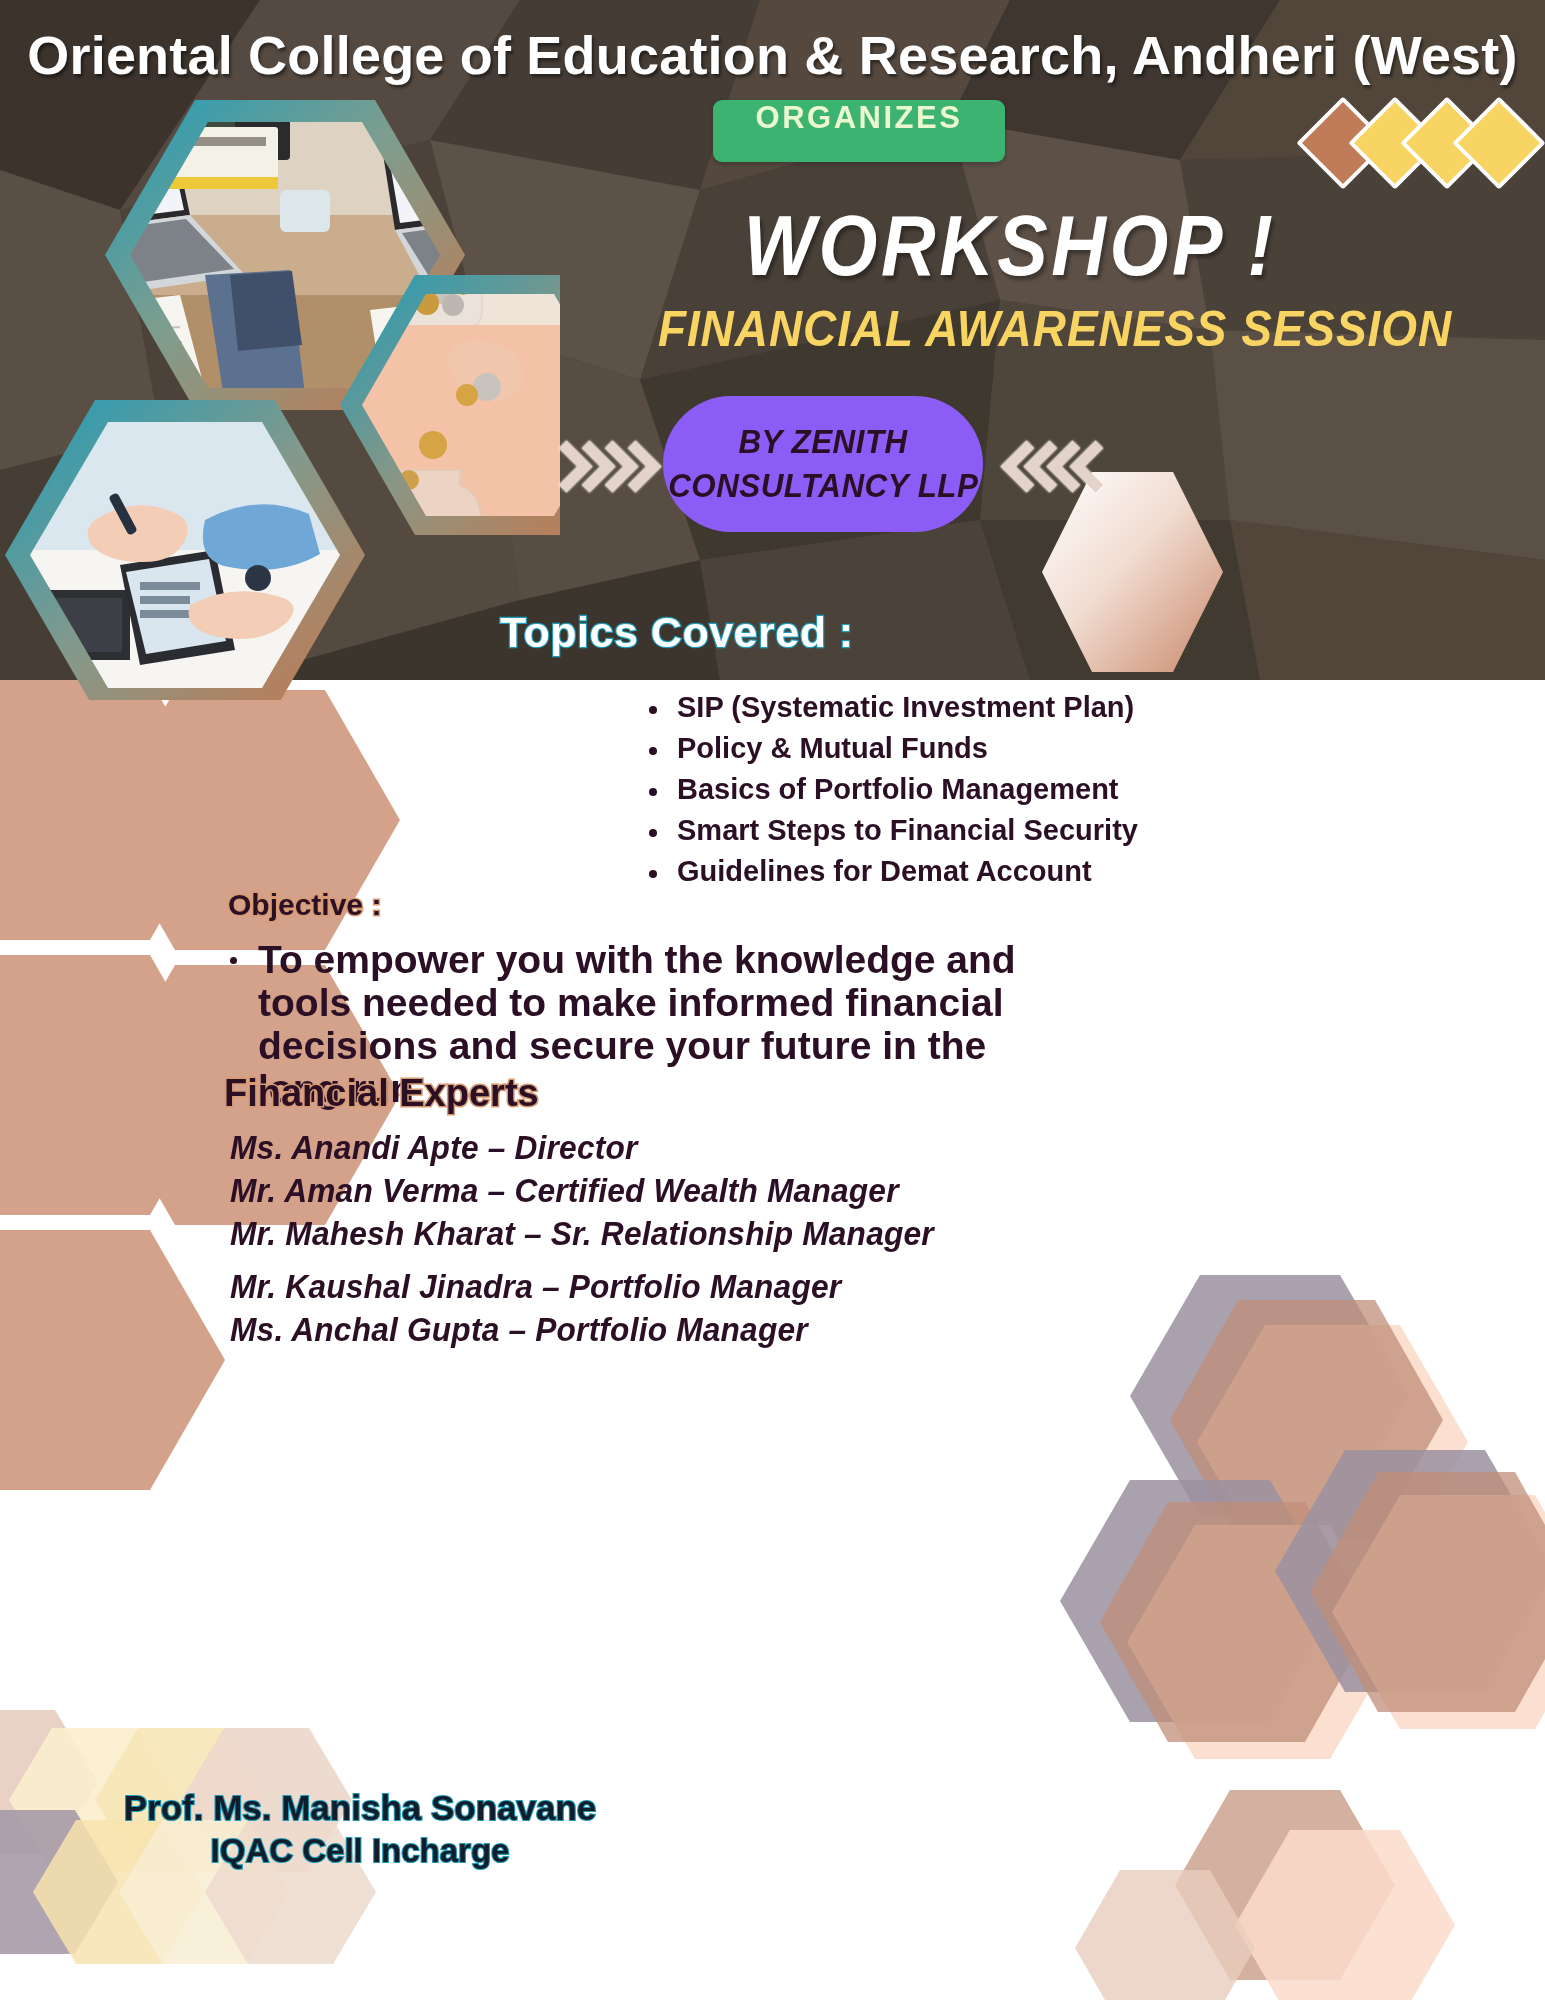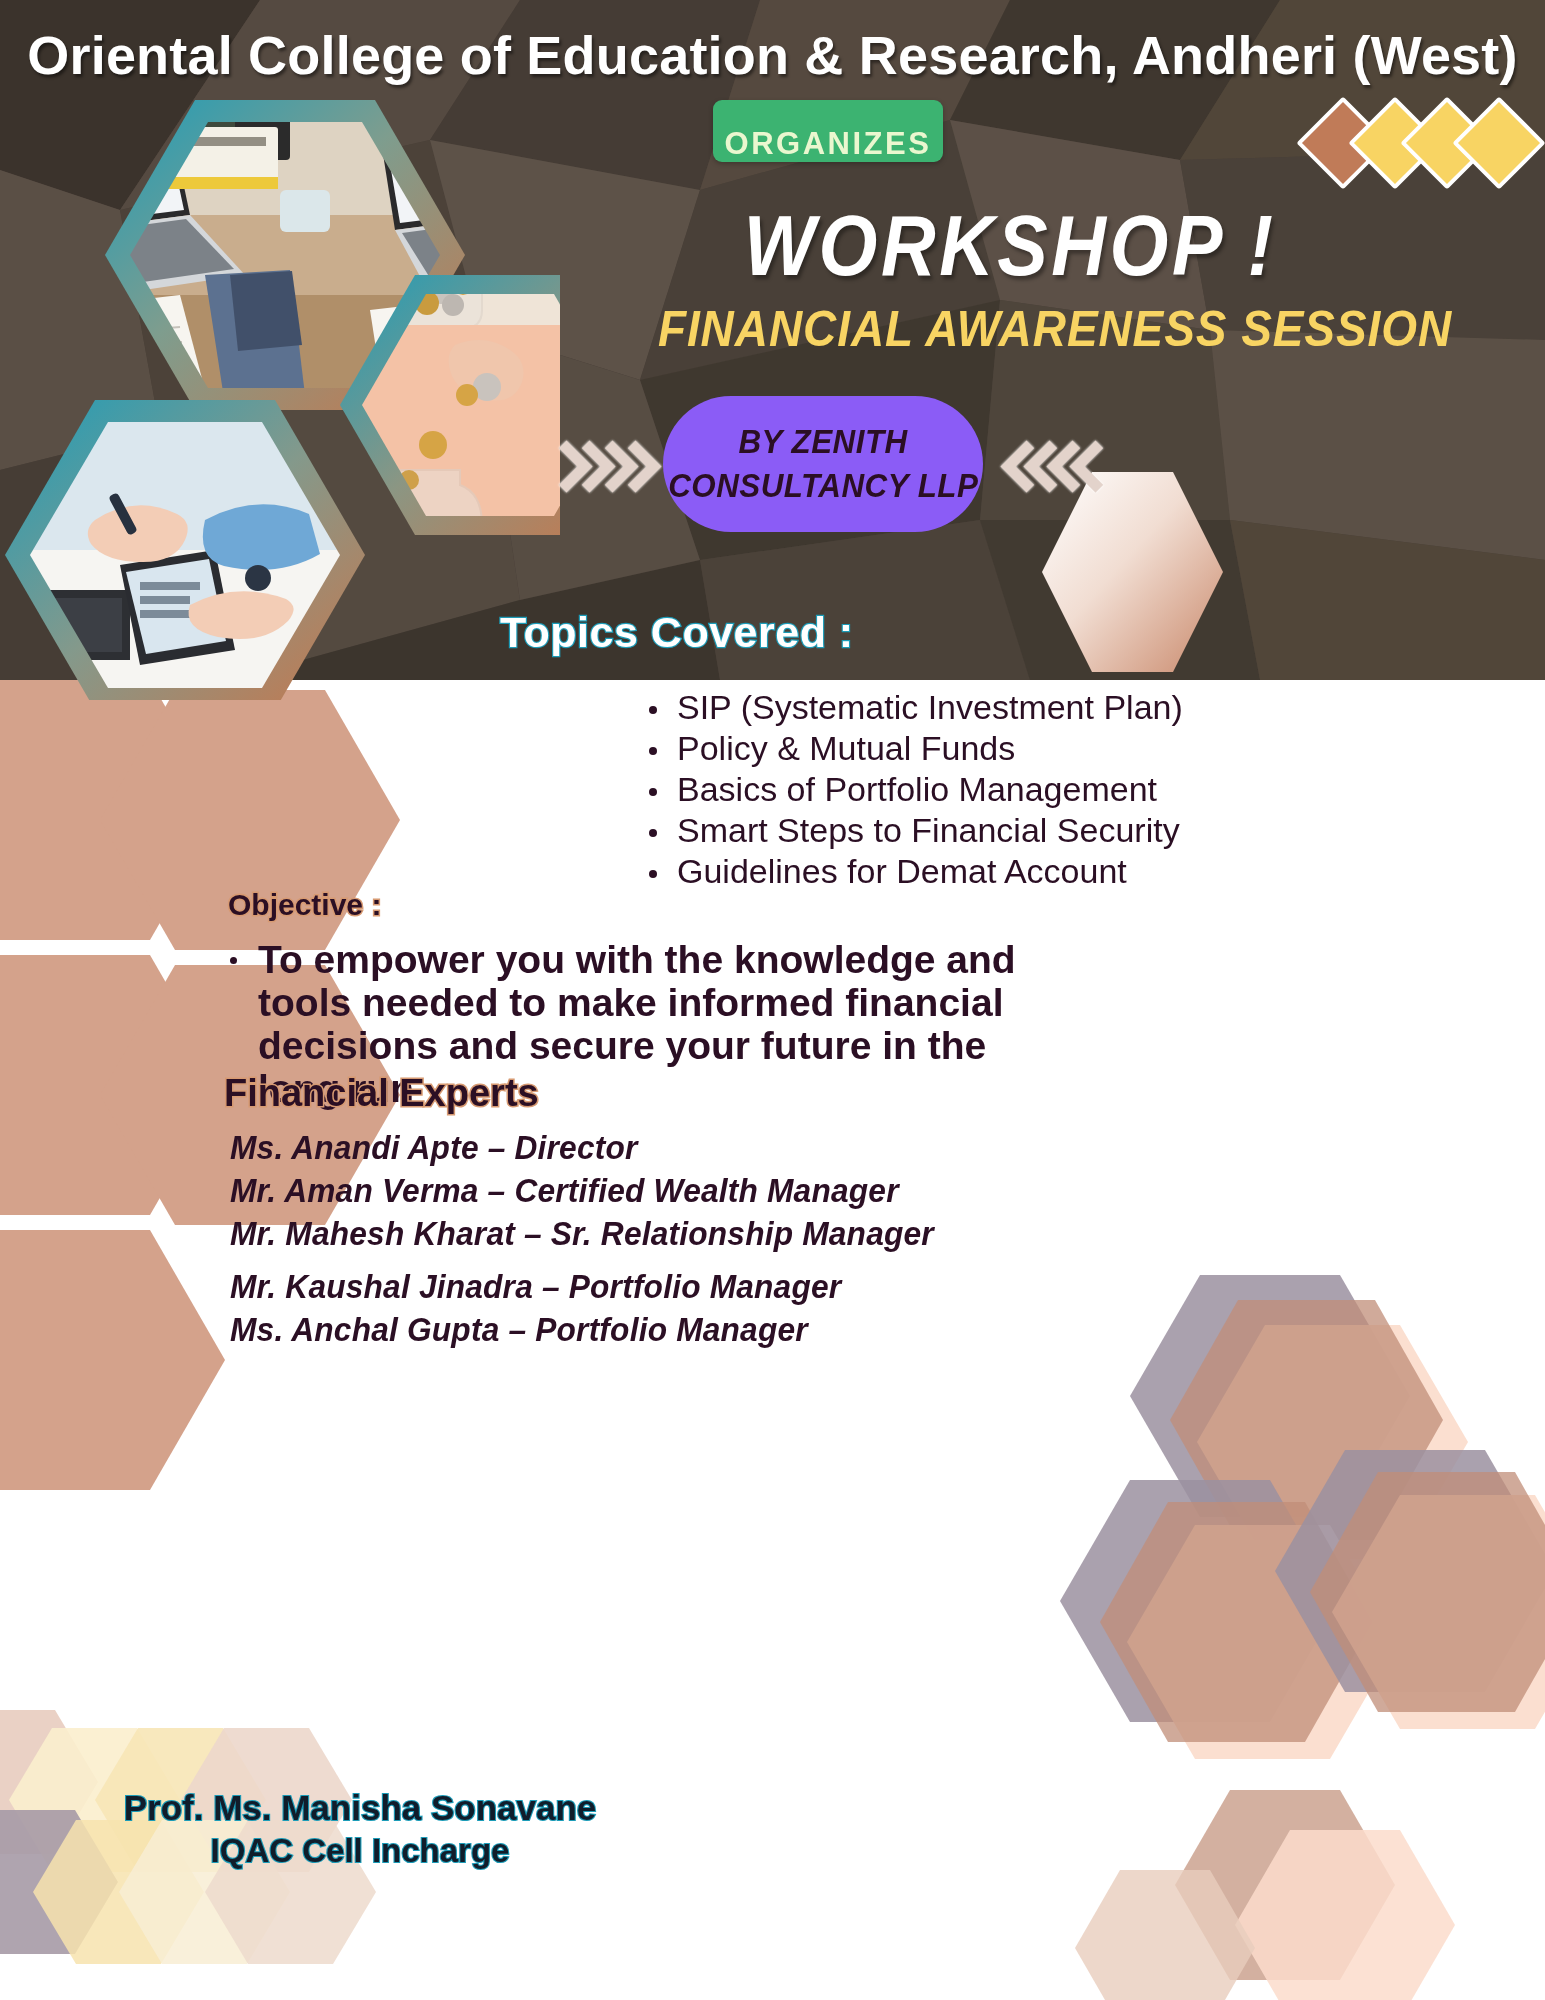--- a/index.html
+++ b/index.html
@@ -34,24 +34,24 @@
     color:#ffffff;
     text-shadow:2px 3px 3px rgba(0,0,0,.45);
     z-index:40;
     white-space:nowrap;
   }
 
   
   .organizes{
     position:absolute;
     left:713px; top:100px;
-    width:230px; height:62px;
+    width:292px; height:62px;
     background:#3cb371;
     border-radius:9px;
-    display:flex; align-items:flex-end; justify-content:center;
+    display:flex; align-items:flex-start; justify-content:center;
     z-index:40;
     box-shadow:0 2px 5px rgba(0,0,0,.25);
   }
   .organizes span{
     font-family:"Liberation Sans", sans-serif;
     font-weight:bold;
     font-size:31px;
     letter-spacing:2.5px;
     color:#eaf7cf;
   }
@@ -150,22 +150,22 @@
 
   
   .topics-list{
     position:absolute; left:645px; top:687px;
     z-index:30;
     list-style:none; margin:0; padding:0;
   }
   .topics-list li{
     position:relative;
     font-family:"Liberation Sans", sans-serif;
-    font-weight:normal;
-    font-size:34px;
+    font-weight:bold;
+    font-size:29px;
     line-height:41px;
     color:#2b0f24;
     padding-left:32px;
     white-space:nowrap;
     text-shadow:1.4px 1.4px 0 rgba(255,255,255,.55);
   }
   .topics-list li::before{
     content:"";
     position:absolute; left:4px; top:19px;
     width:8px;height:8px;border-radius:50%;

